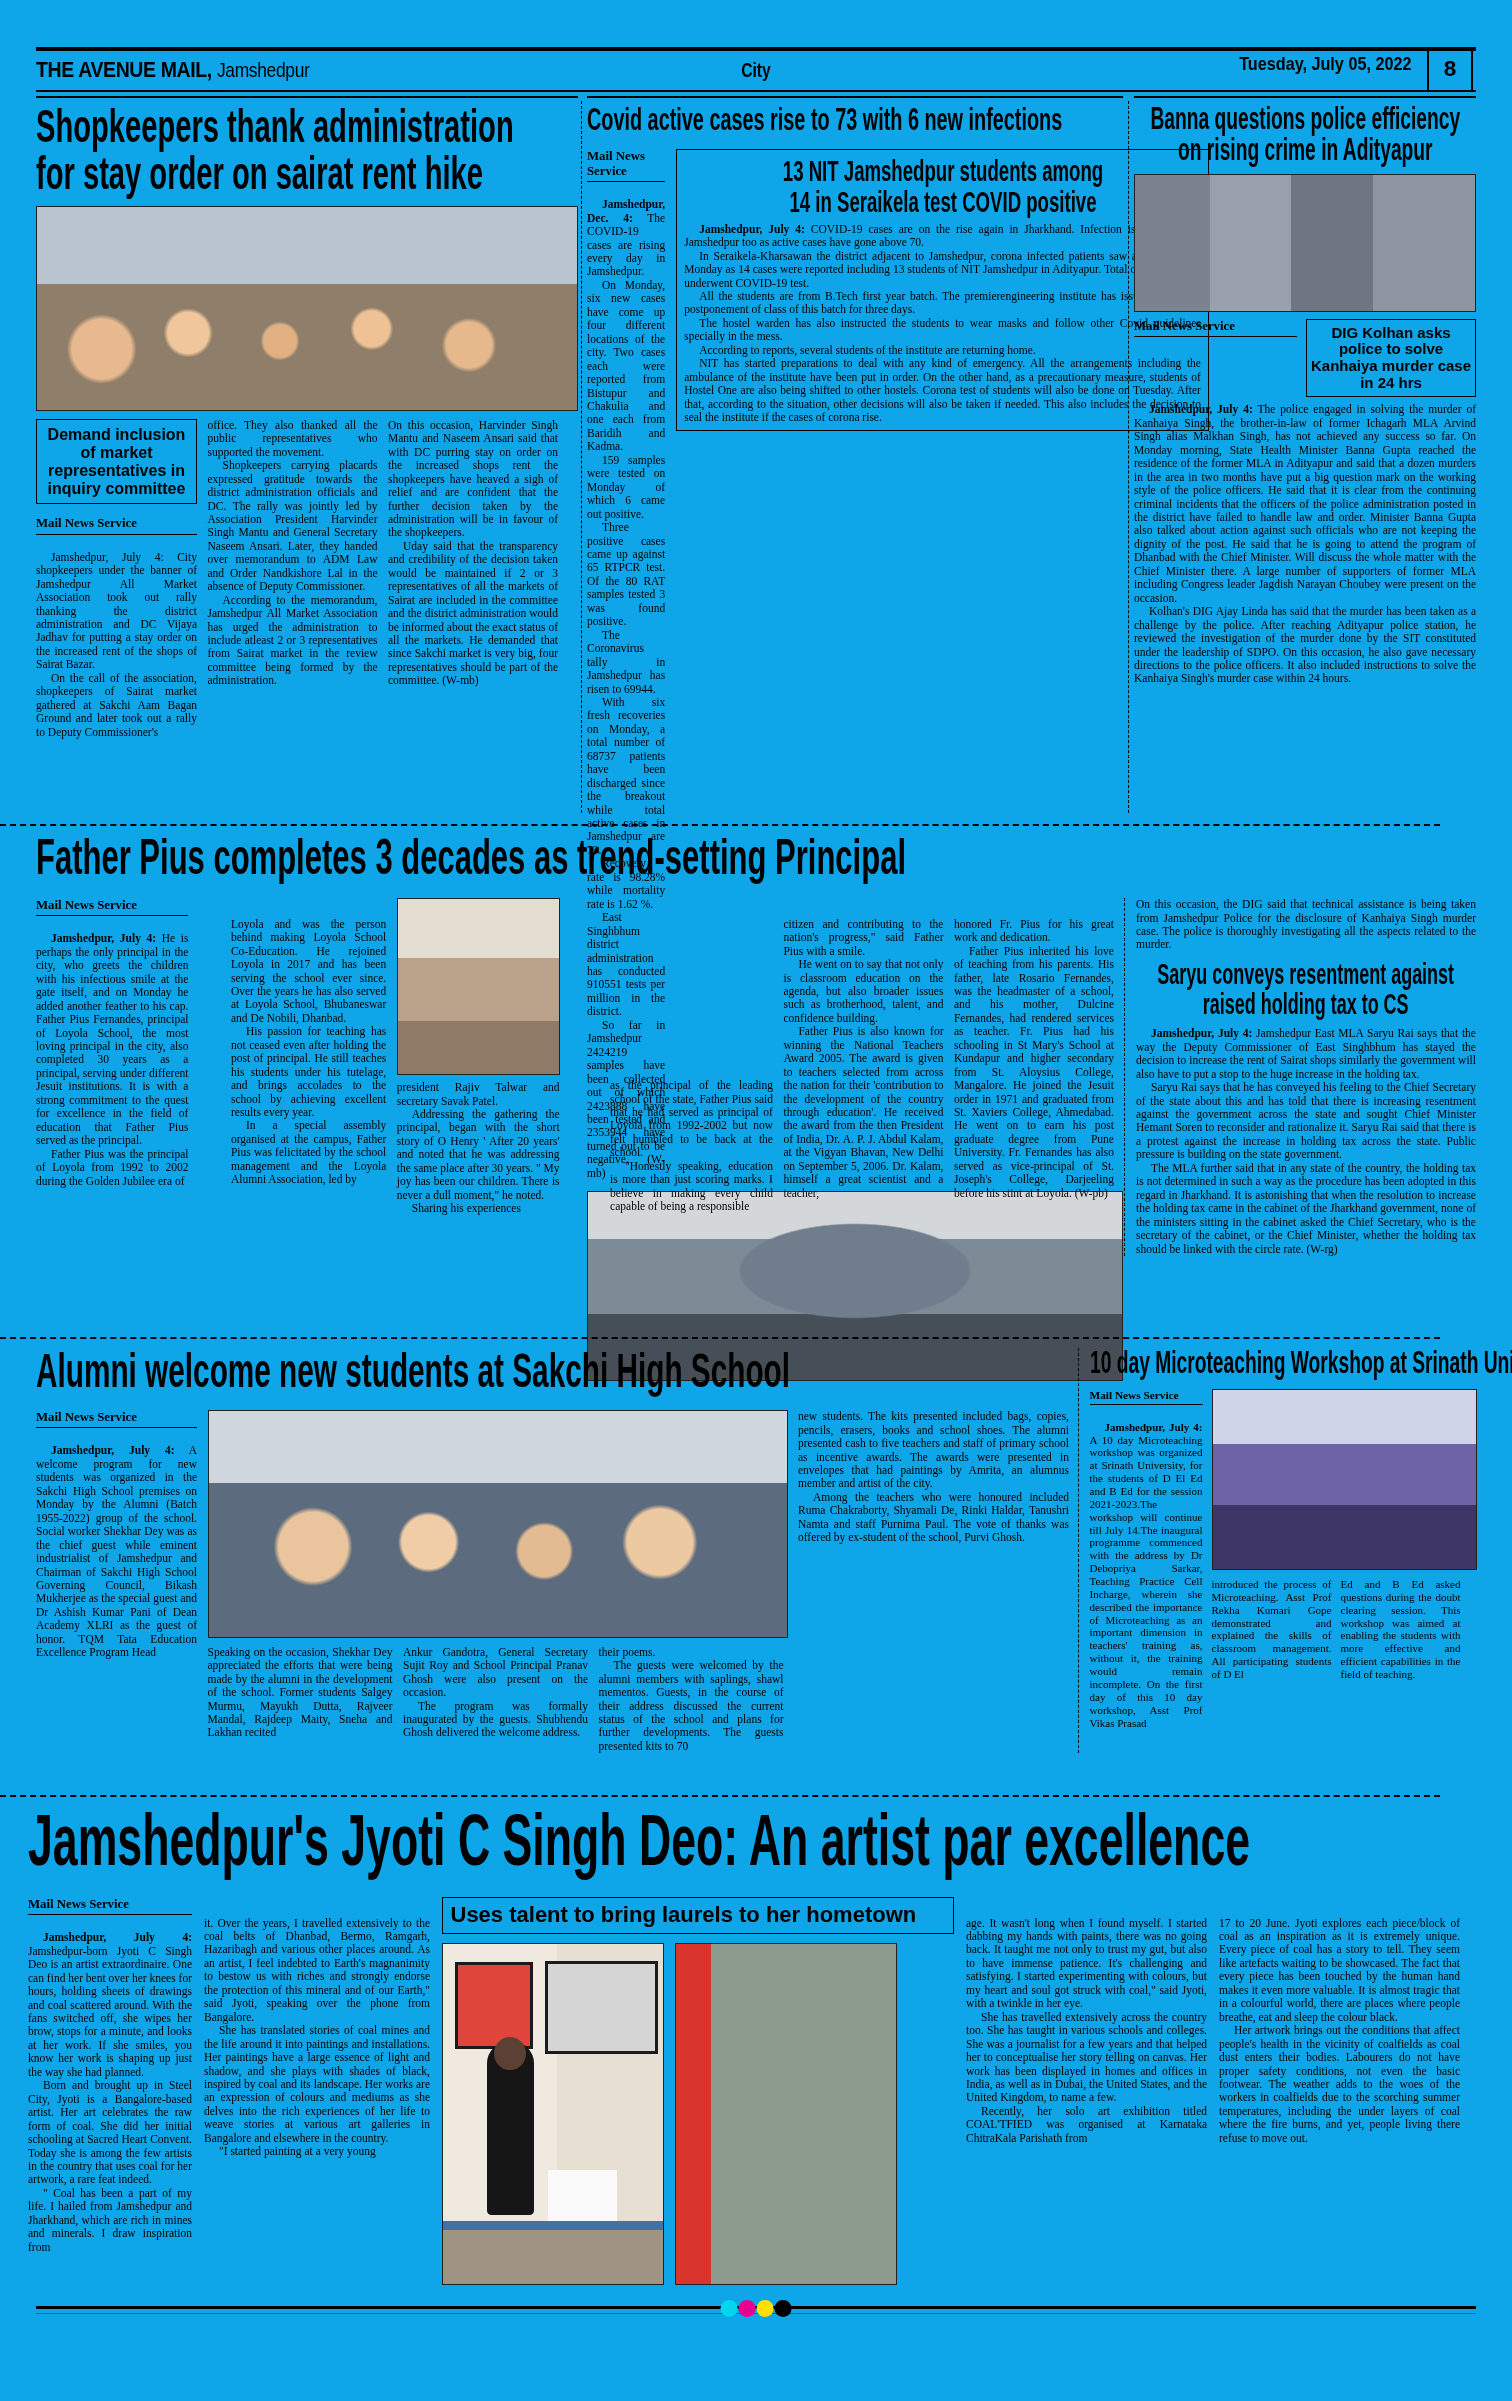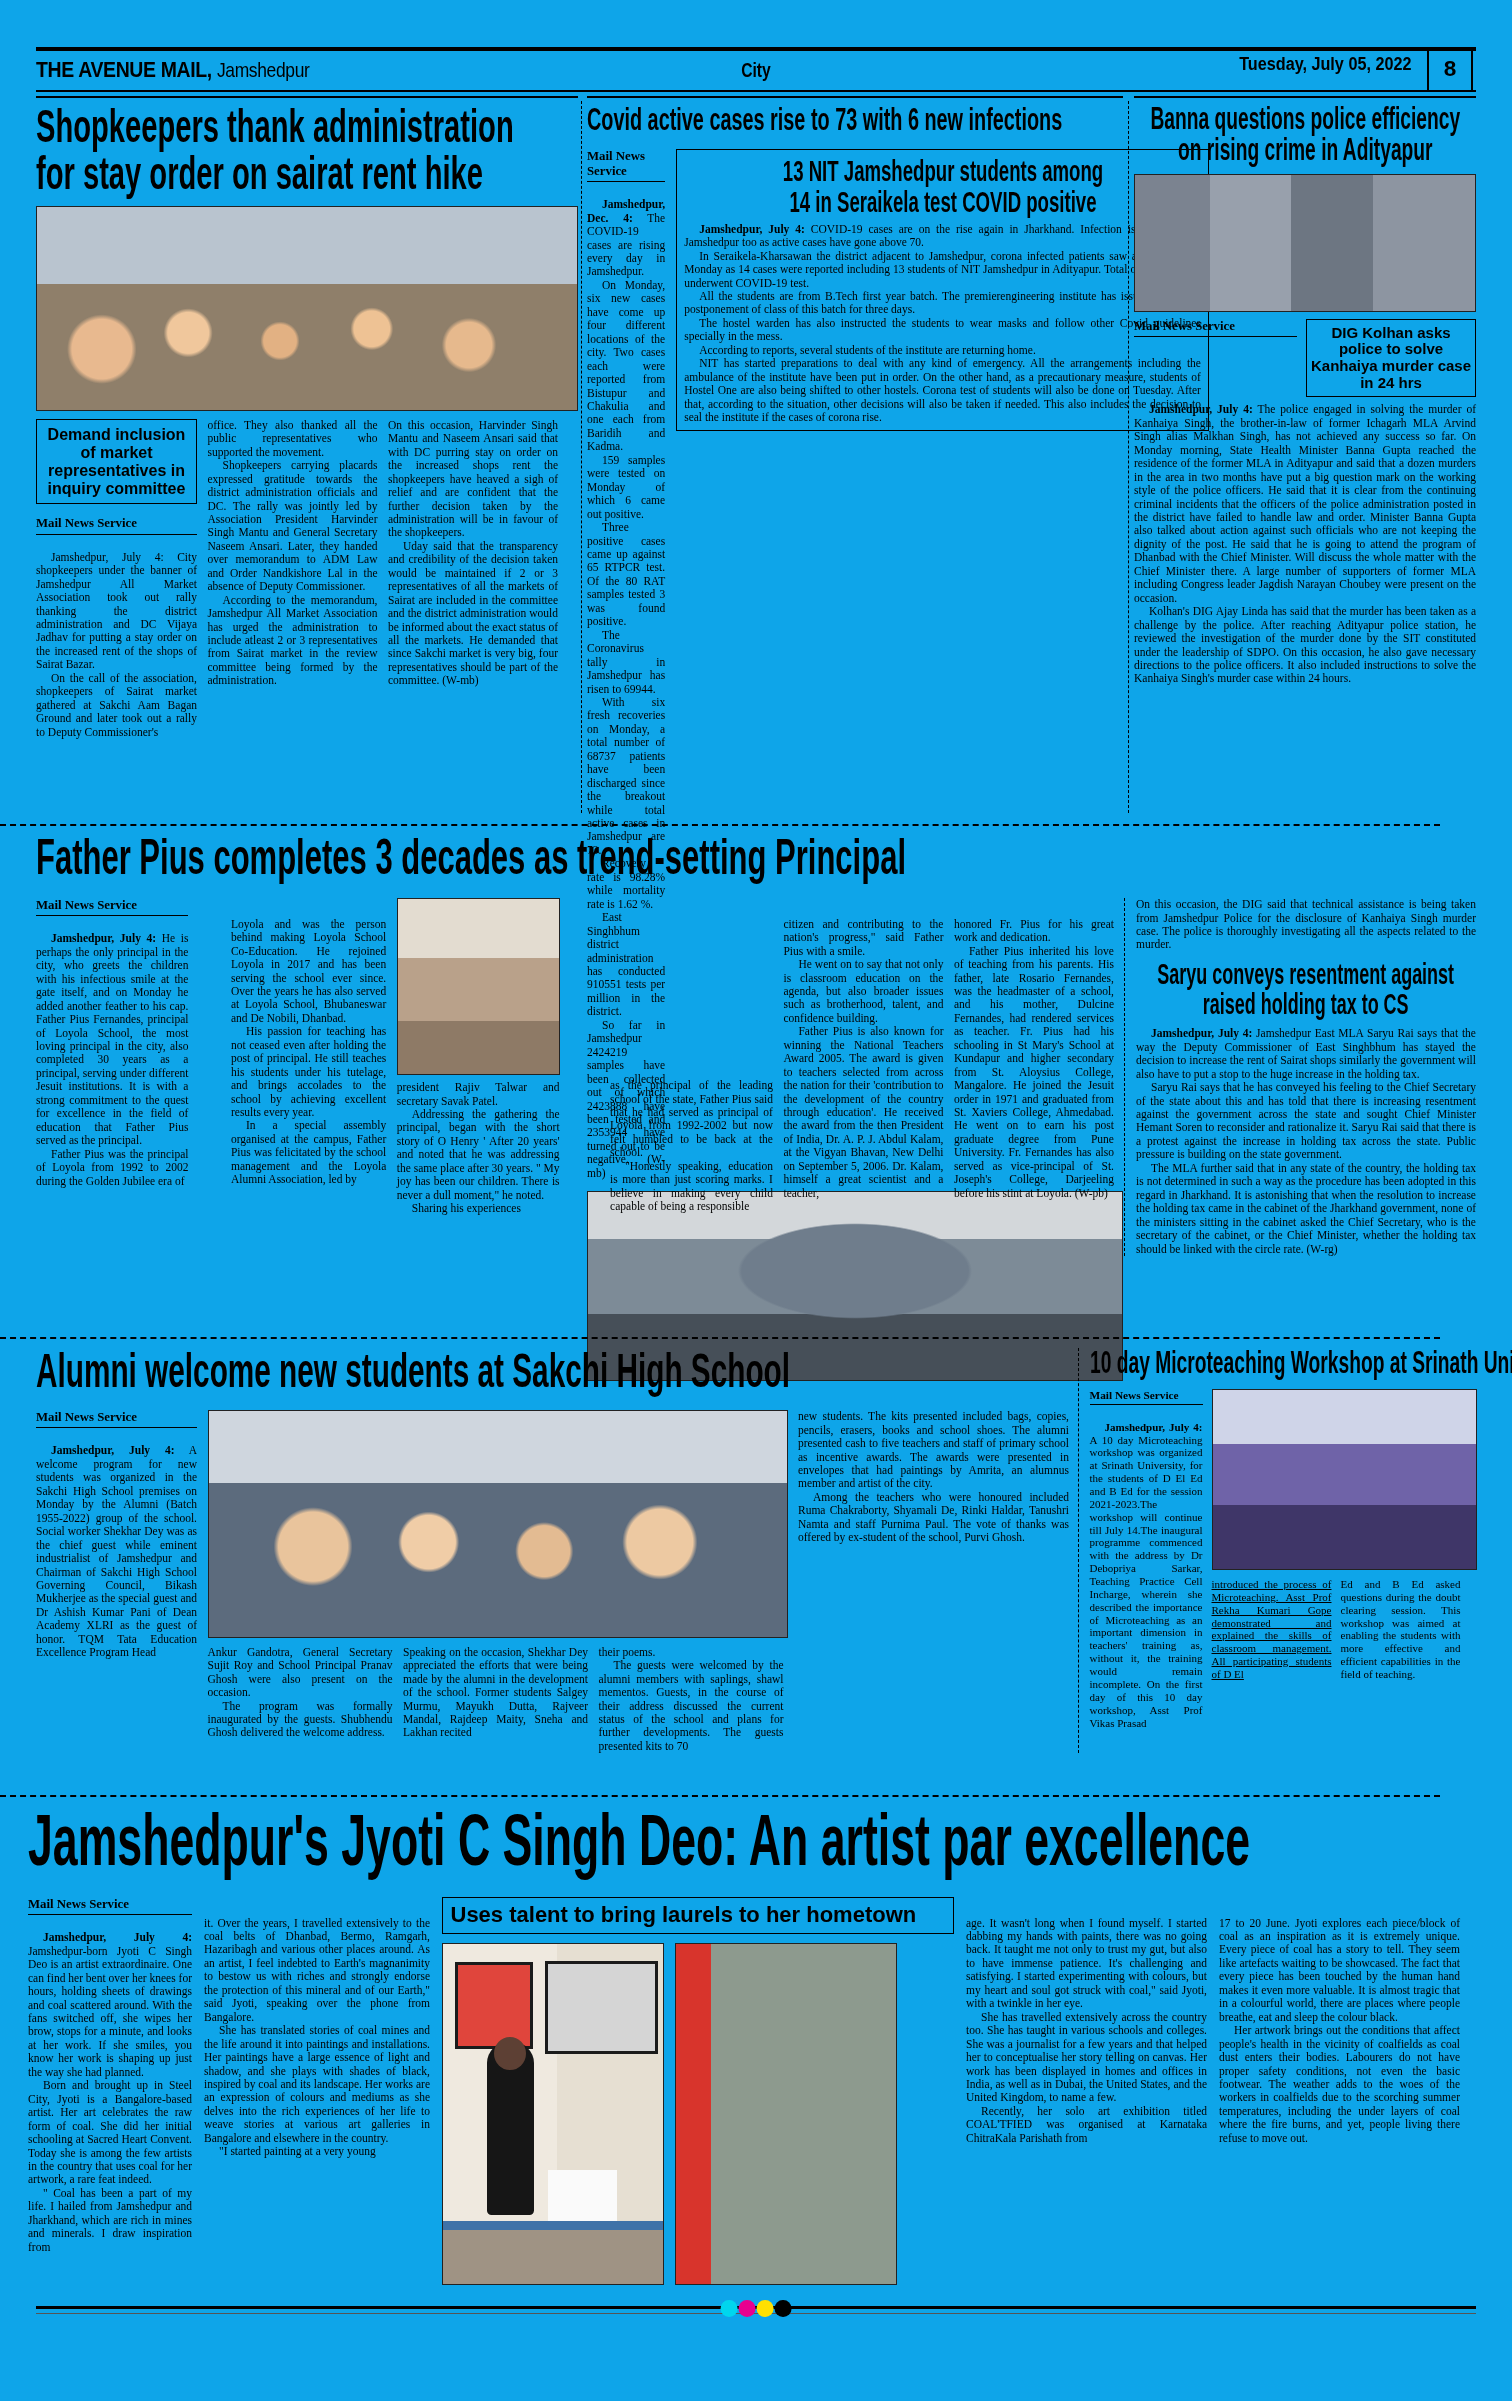--- a/index.html
+++ b/index.html
@@ -276,28 +276,28 @@
           <div style="width:161px;">
             <div class="byline">Mail News Service</div>
             <div class="body" id="al1">
                 <p><b>Jamshedpur, July 4:</b> A welcome program for new students was organized in the Sakchi High School premises on Monday by the Alumni (Batch 1955-2022) group of the school. Social worker Shekhar Dey was as the chief guest while eminent industrialist of Jamshedpur and Chairman of Sakchi High School Governing Council, Bikash Mukherjee as the special guest and Dr Ashish Kumar Pani of Dean Academy XLRI as the guest of honor. TQM Tata Education Excellence Program Head</p>
               </div>
           </div>
           <div style="width:580px;">
             <div class="photo ph-group" style="height:226px;"></div>
             <div style="display:flex;gap:10.5px;margin-top:7.5px;">
               <div style="width:185px;">
+                  <div class="body" id="al3">
+                    <p style="text-indent: 0px;">Speaking on the occasion, Shekhar Dey appreciated the efforts that were being made by the alumni in the development of the school. Former students Salgey Murmu, Mayukh Dutta, Rajveer Mandal, Rajdeep Maity, Sneha and Lakhan recited</p>
+                  </div>
+                </div>
+              <div style="width:185px;">
                   <div class="body" id="al2">
                     <p style="text-indent: 0px;">Ankur Gandotra, General Secretary Sujit Roy and School Principal Pranav Ghosh were also present on the occasion.</p>
                     <p>The program was formally inaugurated by the guests. Shubhendu Ghosh delivered the welcome address.</p>
-                  </div>
-                </div>
-              <div style="width:185px;">
-                  <div class="body" id="al3">
-                    <p style="text-indent: 0px;">Speaking on the occasion, Shekhar Dey appreciated the efforts that were being made by the alumni in the development of the school. Former students Salgey Murmu, Mayukh Dutta, Rajveer Mandal, Rajdeep Maity, Sneha and Lakhan recited</p>
                   </div>
                 </div>
               <div style="width:185px;">
                   <div class="body" id="al4">
                     <p style="text-indent: 0px;">their poems.</p>
                     <p>The guests were welcomed by the alumni members with saplings, shawl mementos. Guests, in the course of their address discussed the current status of the school and plans for further developments. The guests presented kits to 70</p>
                   </div>
                 </div>
             </div>
           </div>
@@ -316,21 +316,21 @@
           <div style="width:113px;">
             <div class="byline" style="font-size:11.3px;">Mail News Service</div>
             <div class="body" style="font-size:11px;" id="mt1">
                 <p><b>Jamshedpur, July 4:</b> A 10 day Microteaching workshop was organized at Srinath University, for the students of D El Ed and B Ed for the session 2021-2023.The workshop will continue till July 14.The inaugural programme commenced with the address by Dr Debopriya Sarkar, Teaching Practice Cell Incharge, wherein she described the importance of Microteaching as an important dimension in teachers' training as, without it, the training would remain incomplete. On the first day of this 10 day workshop, Asst Prof Vikas Prasad</p>
               </div>
           </div>
           <div style="flex:1;">
             <div class="photo ph-purple" style="height:179px;"></div>
             <div style="display:flex;gap:9px;margin-top:7.5px;">
               <div style="width:120px;">
-                  <div class="body" style="font-size:11px;text-decoration:underline;" id="mt2">
+                  <div class="body" style="font-size:11px;" id="mt2">
                     <p style="text-indent: 0px;">introduced the process of Microteaching. Asst Prof Rekha Kumari Gope demonstrated and explained the skills of classroom management. All participating students of D El</p>
                   </div>
                 </div>
               <div style="width:120px;">
                   <div class="body" style="font-size:11px;" id="mt3">
                     <p style="text-indent: 0px;">Ed and B Ed asked questions during the doubt clearing session. This workshop was aimed at enabling the students with more effective and efficient capabilities in the field of teaching.</p>
                   </div>
                 </div>
             </div>
           </div>

